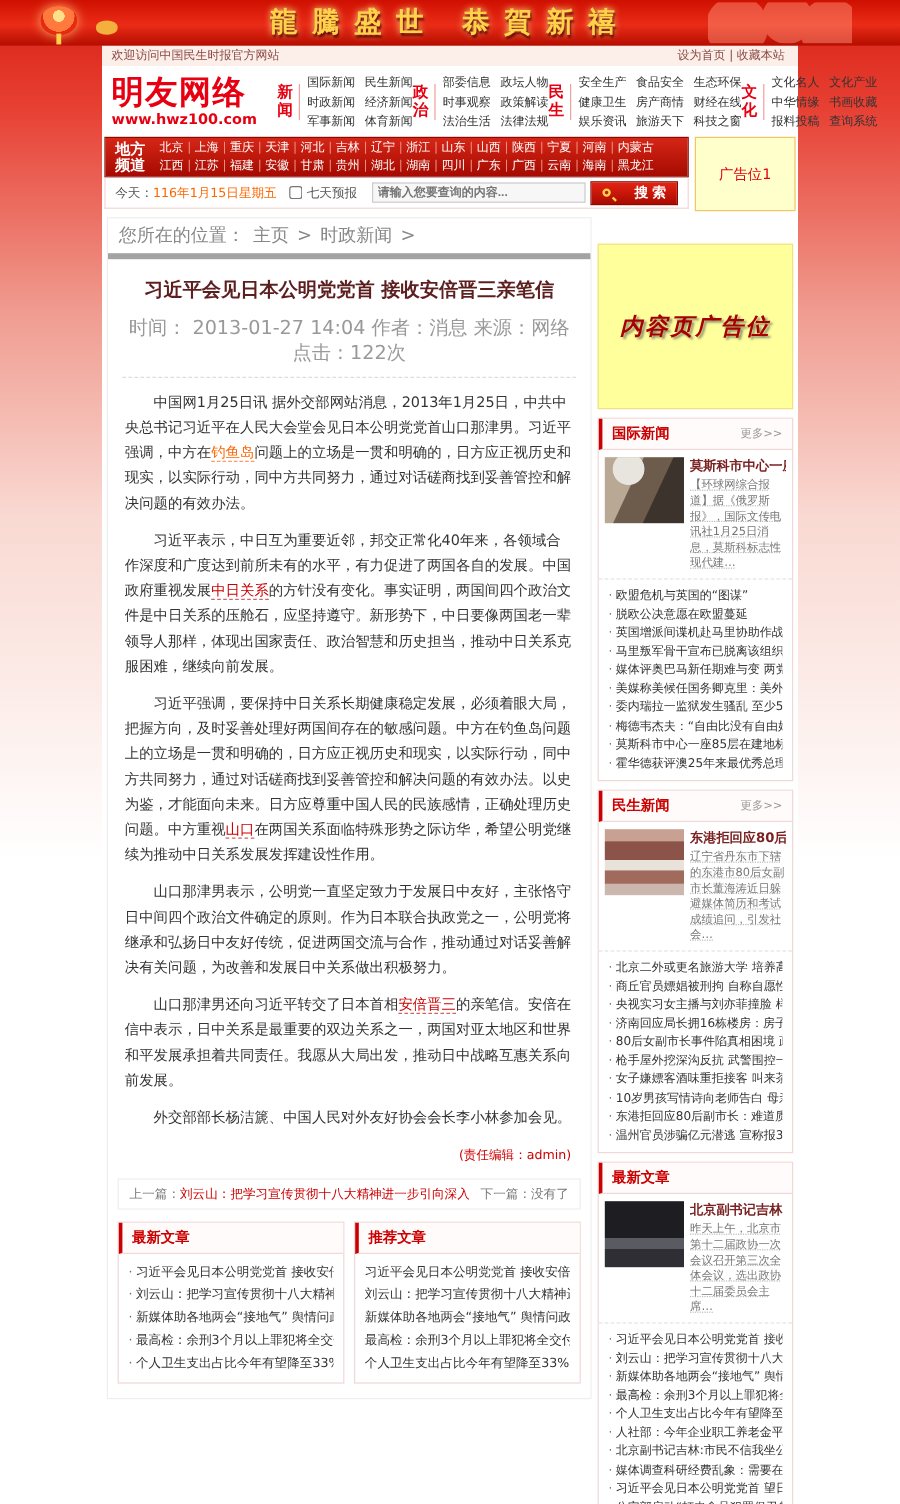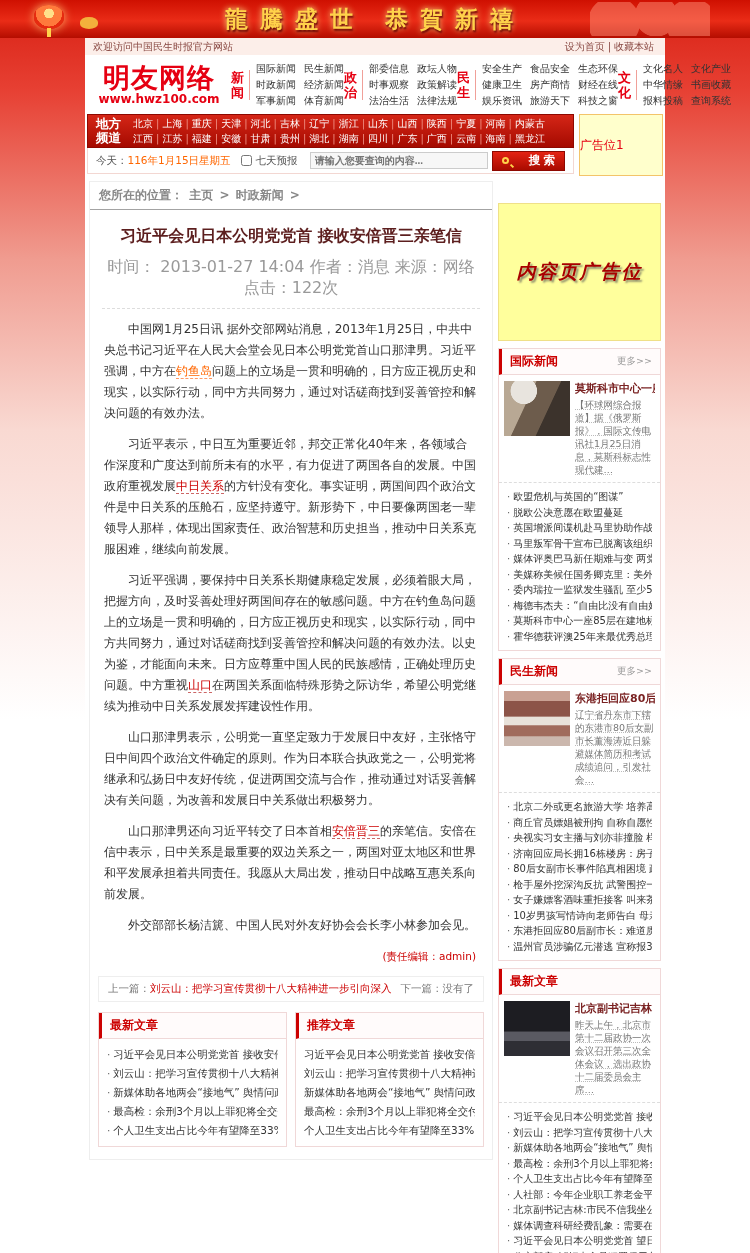--- a/index.html
+++ b/index.html
@@ -28,21 +28,21 @@
 
   .page { width:580px; margin:0 auto; background:#fff; }
 
   
   .welcome { height:17px; line-height:17px; font-size:10px; color:#8a4a44;
     background:#fceee9; padding:0 8px; display:flex; justify-content:space-between; }
   .welcome a { color:#8a4a44; margin:0 3px; }
 
   
   .header { display:flex; align-items:center; padding:7px 8px 6px; background:#fff; }
-  .logo { width:132px; flex:none;text-align:center; }
+  .logo { width:132px; flex:none; }
   .logo-title { font-size:27px; font-weight:bold; color:#e60012; letter-spacing:1px; line-height:28px; }
   .logo-url { color:#e60012; font-size:12px; font-weight:bold; }
   .main-nav { flex:1; display:flex; justify-content:space-between; padding-left:6px; }
   .nav-group { display:flex; align-items:center; }
   .nav-cat { color:#e60012; font-size:13px; font-weight:bold; line-height:15px; text-align:center;
     padding-right:5px; margin-right:6px; border-right:1px solid #f0a099; }
   .nav-links { display:grid; gap:2px 8px; font-size:10px; }
   .nav-links.cols-2 { grid-template-columns:repeat(2,auto); }
   .nav-links.cols-3 { grid-template-columns:repeat(3,auto); }
   .nav-link { color:#333; white-space:nowrap; }
@@ -61,26 +61,26 @@
   .date-text { color:#f60; margin-right:10px; }
   .forecast-check { width:11px; height:11px; margin:0 4px 0 0; vertical-align:-2px; }
   .search-wrap { margin-left:auto; display:flex; align-items:center; }
   .search-input { width:178px; height:17px; font-size:10px; border:1px solid #ccc; color:#999;
     padding:1px 4px; background:#f7f7f7;font-weight:bold; }
   .search-btn { background:linear-gradient(#e42313,#a90b00); color:#fff; font-size:11.5px; font-weight:bold;
     border:1px solid #8e0800; height:20px; padding:0 9px; margin-left:4px; display:inline-flex; align-items:center; gap:20px; }
   .mag { width:7px; height:7px; border:2px solid #ffd24a; border-radius:50%; position:relative; display:inline-block; }
   .mag:after { content:""; position:absolute; left:6px; top:6px; width:4px; height:2px; background:#ffd24a; transform:rotate(45deg); }
   .ad1 { width:84px; height:62px; background:#ffffcc; border:1px solid #f3c46a; color:#e60012;
-    font-size:12px; display:flex; align-items:center; margin-left:5px; flex:none; }
+    font-size:12px; display:flex; align-items:center; justify-content:center; margin-left:5px; flex:none; }
 
   
   .main { display:flex; gap:5px; padding:5px 4px 0; align-items:flex-start; }
   .left-col { width:404px; flex:none; border:1px solid #eee; background:#fff; }
-  .crumb { padding:5px 9px; font-size:12px; color:#888; border-bottom:1px solid #a3a3a3;font-weight:bold; }
+  .crumb { padding:5px 9px; font-size:15px; color:#888; border-bottom:5px solid #a3a3a3; }
   .crumb a { color:#888; margin:0 2px; }
   .art-title { text-align:center; font-size:16px; font-weight:bold; color:#5c1e1e; margin:16px 10px 10px; }
   .art-meta { text-align:center; font-size:16px; color:#999; padding-bottom:9px;
     border-bottom:1px dashed #ddd; margin:0 12px 4px; }
   .art-body { padding:0 6px; }
   .art-p { font-size:12px; line-height:21px; color:#333; text-indent:2em; margin:10px 8px; }
   .alink { color:#c00; border-bottom:1px dashed #c66; }
   .alink.orange { color:#f60; border-bottom-color:#f96; }
   .editor { color:#c00; text-align:right; font-size:10.5px; margin:14px 16px 12px; }
   .pn { display:flex; justify-content:space-between; border:1px solid #eee; margin:8px 8px; padding:5px 9px;

